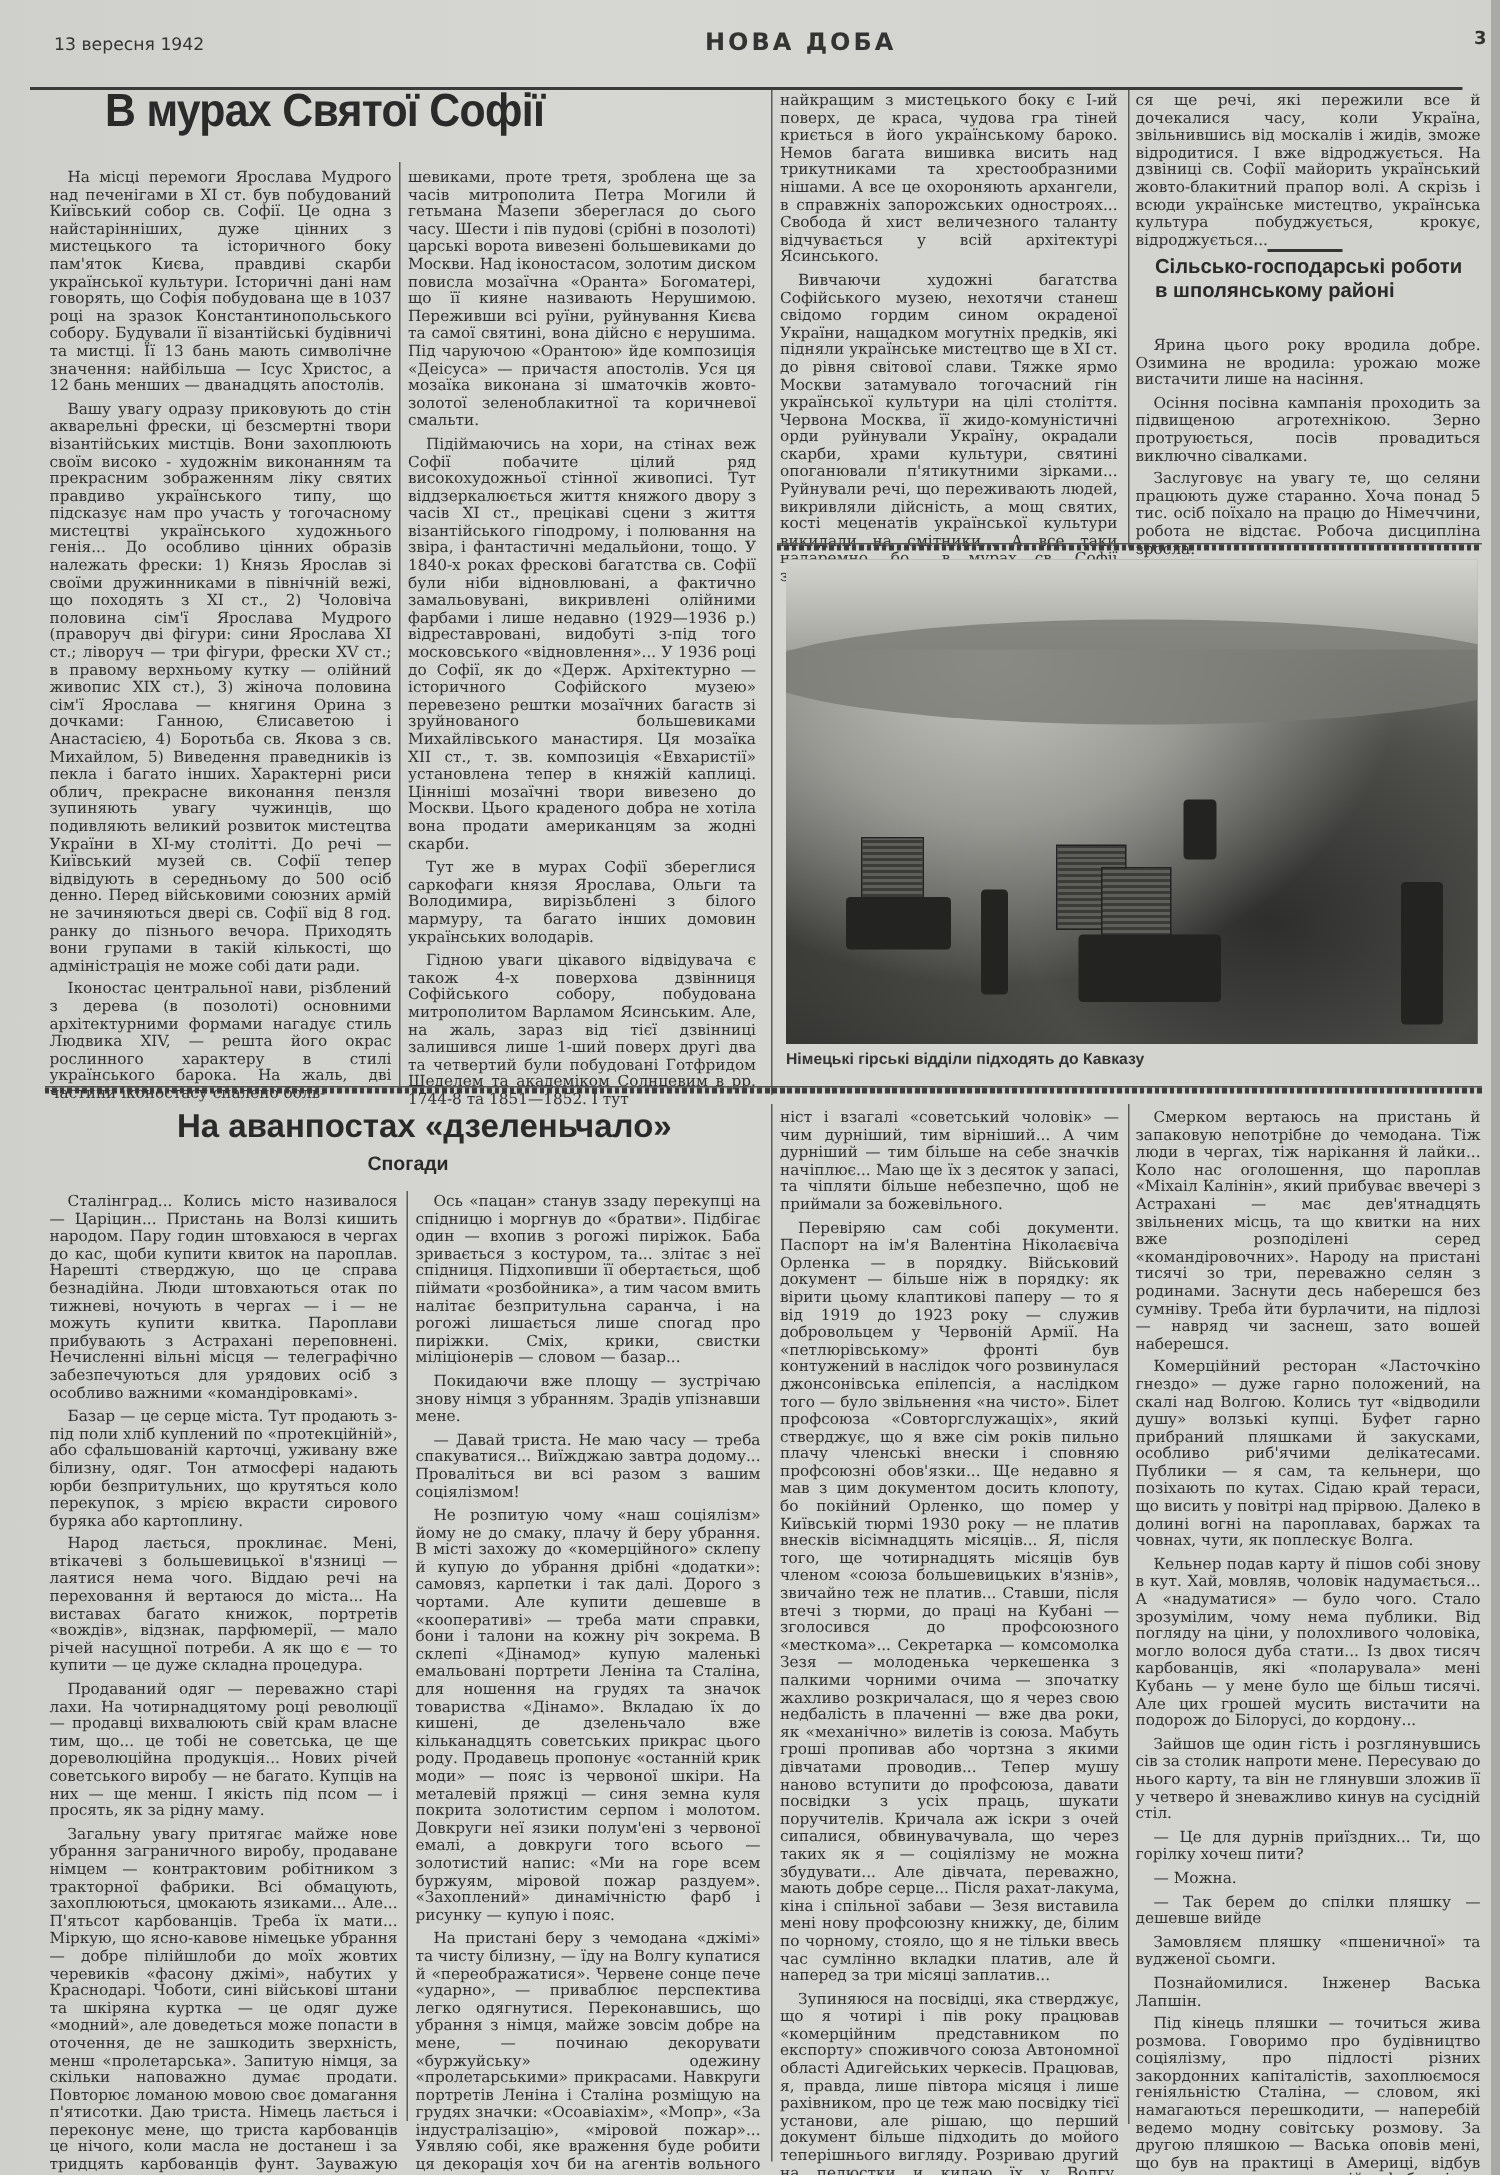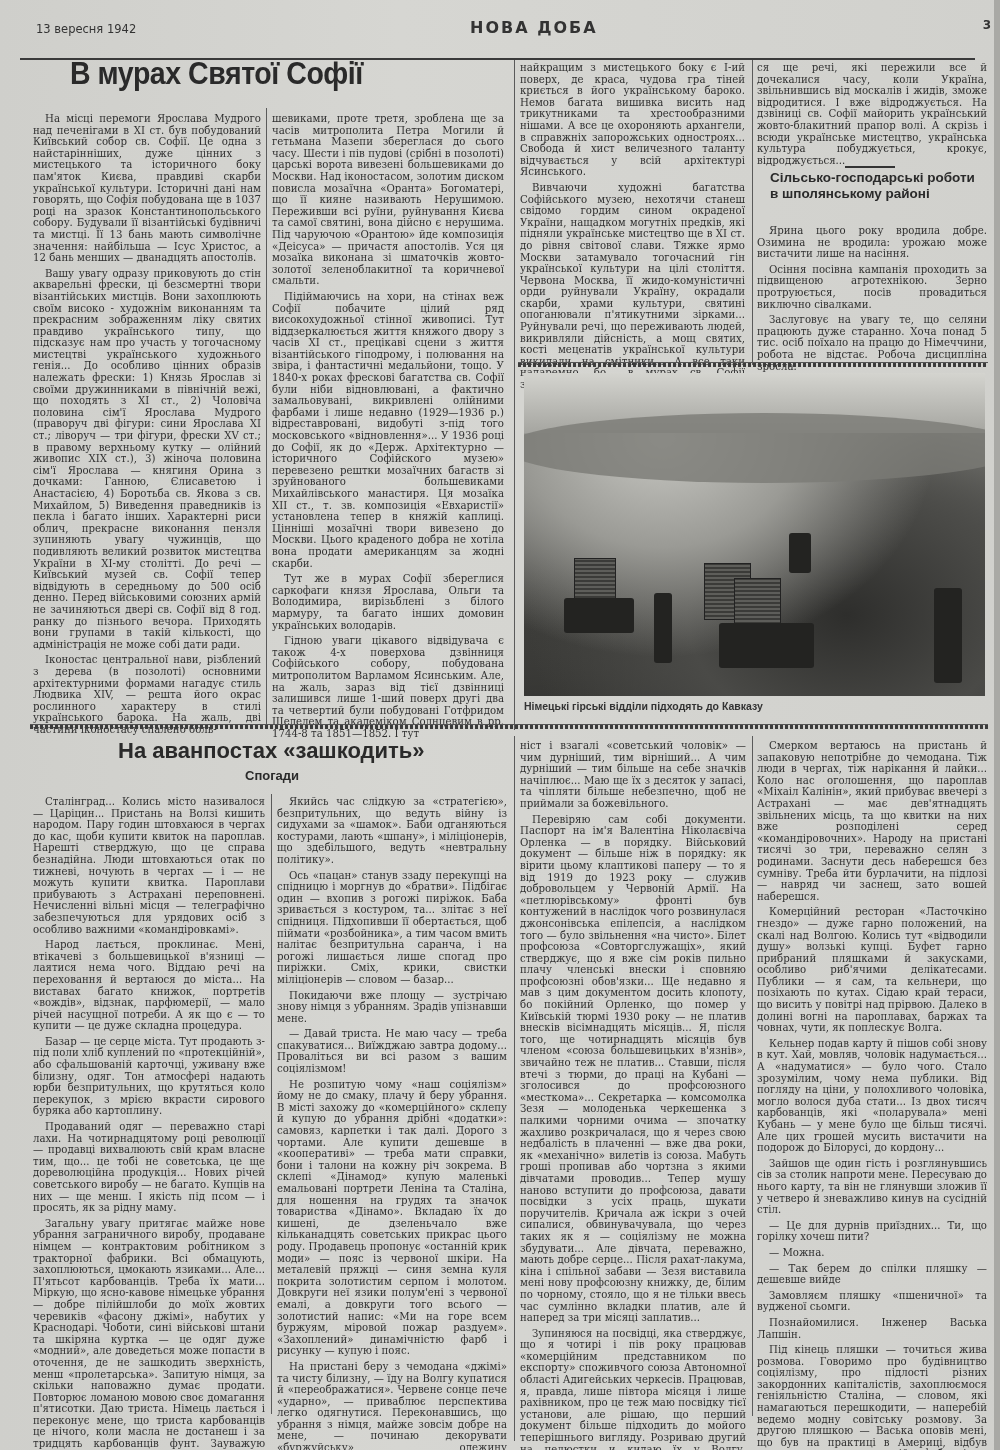--- a/index.html
+++ b/index.html
@@ -126,34 +126,33 @@
     <div class="basket" style="left:210px; top:205px; width:45px; height:55px;"></div>
     <div class="figure" style="left:195px; top:250px; width:95px; height:45px;"></div>
     <div class="figure" style="left:130px; top:220px; width:18px; height:70px;"></div>
     <div class="figure" style="left:410px; top:215px; width:28px; height:95px;"></div>
     <div class="figure" style="left:265px; top:160px; width:22px; height:40px;"></div>
   </div>
   <div class="caption">Німецькі гірські відділи підходять до Кавказу</div>
 
   <div class="wavy" style="left:30px; top:724px; width:958px;"></div>
 
-  <div class="headline2">На аванпостах «зашкодить»</div>
+  <div class="headline2">На аванпостах «дзеленьчало»</div>
   <div class="subhead2">Спогади</div>
 
   <div class="col" style="left:33px; top:796px; width:232px;">
     <p>Сталінград... Колись місто називалося — Царіцин... Пристань на Волзі кишить народом. Пару годин штовхаюся в чергах до кас, щоби купити квиток на пароплав. Нарешті стверджую, що це справа безнадійна. Люди штовхаються отак по тижневі, ночують в чергах — і — не можуть купити квитка. Пароплави прибувають з Астрахані переповнені. Нечисленні вільні місця — телеграфічно забезпечуються для урядових осіб з особливо важними «командіровкамі».</p>
+    <p>Базар — це серце міста. Тут продають з-під поли хліб куплений по «протекційній», або сфальшованій карточці, уживану вже білизну, одяг. Тон атмосфері надають юрби безпритульних, що крутяться коло перекупок, з мрією вкрасти сирового буряка або картоплину.</p>
     <p>Народ лається, проклинає. Мені, втікачеві з большевицької в'язниці — лаятися нема чого. Віддаю речі на переховання й вертаюся до міста... На виставах багато книжок, портретів «вождів», відзнак, парфюмерії, — мало річей насущної потреби. А як що є — то купити — це дуже складна процедура.</p>
-    <p>Базар — це серце міста. Тут продають з-під поли хліб куплений по «протекційній», або сфальшованій карточці, уживану вже білизну, одяг. Тон атмосфері надають юрби безпритульних, що крутяться коло перекупок, з мрією вкрасти сирового буряка або картоплину.</p>
     <p>Продаваний одяг — переважно старі лахи. На чотирнадцятому році революції — продавці вихвалюють свій крам власне тим, що... це тобі не советська, це ще дореволюційна продукція... Нових річей советського виробу — не багато. Купців на них — ще менш. І якість під псом — і просять, як за рідну маму.</p>
     <p>Загальну увагу притягає майже нове убрання заграничного виробу, продаване німцем — контрактовим робітником з тракторної фабрики. Всі обмацують, захоплюються, цмокають язиками... Але... П'ятьсот карбованців. Треба їх мати... Міркую, що ясно-кавове німецьке убрання — добре пілійшлоби до моїх жовтих черевиків «фасону джімі», набутих у Краснодарі. Чоботи, сині військові штани та шкіряна куртка — це одяг дуже «модний», але доведеться може попасти в оточення, де не зашкодить зверхність, менш «пролетарська». Запитую німця, за скільки наповажно думає продати. Повторює ломаною мовою своє домагання п'ятисотки. Даю триста. Німець лається і переконує мене, що триста карбованців це нічого, коли масла не достанеш і за тридцять карбованців фунт. Зауважую йому, що триста карбованців — це... сто п'ятдесять доларів. Німець ввічливо обзиває мене дурнем і відходить.</p>
   </div>
   <div class="vrule" style="left:271px; top:794px; height:620px;"></div>
 
   <div class="col" style="left:277px; top:796px; width:230px;">
-    <p>Якийсь час слідкую за «стратегією», безпритульних, що ведуть війну із сидухами за «шамок». Баби одганяються костурами, лають «шпану», і міліціонерів, що здебільшого, ведуть «невтральну політику».</p>
     <p>Ось «пацан» станув ззаду перекупці на спідницю і моргнув до «братви». Підбігає один — вхопив з рогожі пиріжок. Баба зривається з костуром, та... злітає з неї спідниця. Підхопивши її обертається, щоб піймати «розбойника», а тим часом вмить налітає безпритульна саранча, і на рогожі лишається лише спогад про пиріжки. Сміх, крики, свистки міліціонерів — словом — базар...</p>
     <p>Покидаючи вже площу — зустрічаю знову німця з убранням. Зрадів упізнавши мене.</p>
     <p>— Давай триста. Не маю часу — треба спакуватися... Виїжджаю завтра додому... Проваліться ви всі разом з вашим соціялізмом!</p>
     <p>Не розпитую чому «наш соціялізм» йому не до смаку, плачу й беру убрання. В місті захожу до «комерційного» склепу й купую до убрання дрібні «додатки»: самовяз, карпетки і так далі. Дорого з чортами. Але купити дешевше в «кооперативі» — треба мати справки, бони і талони на кожну річ зокрема. В склепі «Дінамод» купую маленькі емальовані портрети Леніна та Сталіна, для ношення на грудях та значок товариства «Дінамо». Вкладаю їх до кишені, де дзеленьчало вже кільканадцять советських прикрас цього роду. Продавець пропонує «останній крик моди» — пояс із червоної шкіри. На металевій пряжці — синя земна куля покрита золотистим серпом і молотом. Довкруги неї язики полум'ені з червоної емалі, а довкруги того всього — золотистий напис: «Ми на горе всем буржуям, міровой пожар раздуем». «Захоплений» динамічністю фарб і рисунку — купую і пояс.</p>
     <p>На пристані беру з чемодана «джімі» та чисту білизну, — їду на Волгу купатися й «переображатися». Червене сонце пече «ударно», — приваблює перспектива легко одягнутися. Переконавшись, що убрання з німця, майже зовсім добре на мене, — починаю декорувати «буржуйську» одежину «пролетарськими» прикрасами. Навкруги портретів Леніна і Сталіна розміщую на грудях значки: «Осоавіахім», «Мопр», «За індустралізацію», «міровой пожар»... Уявляю собі, яке враження буде робити ця декорація хоч би на агентів вольного ГПУ. Так воно вже ведеться, що кому-</p>
   </div>
   <div class="vrule" style="left:514px; top:736px; height:705px;"></div>
 
   <div class="col" style="left:520px; top:740px; width:226px;">
     <p class="noind">ніст і взагалі «советський чоловік» — чим дурніший, тим вірніший... А чим дурніший — тим більше на себе значків начіплює... Маю ще їх з десяток у запасі, та чіпляти більше небезпечно, щоб не приймали за божевільного.</p>

